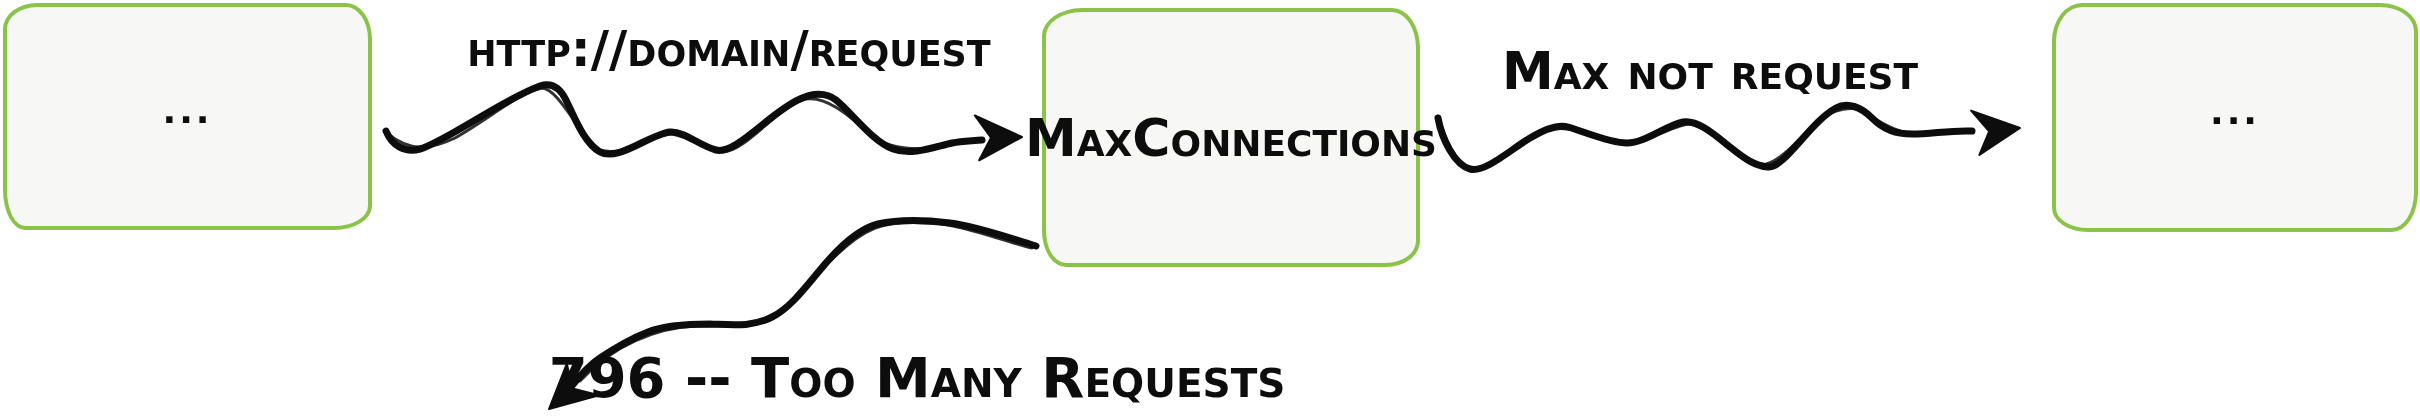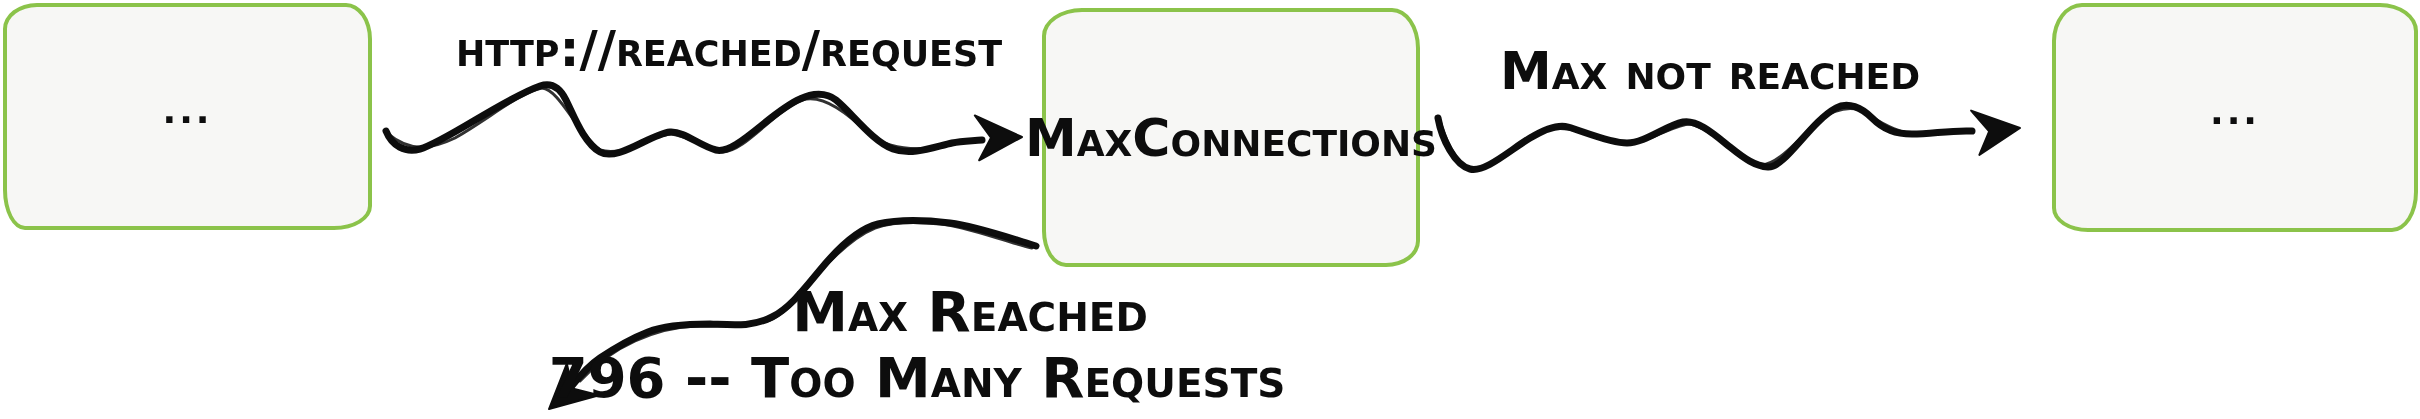--- a/index.html
+++ b/index.html
@@ -140,18 +140,17 @@
   </div>
 
   <div class="node node-center">
     <span class="node-label">MaxConnections</span>
   </div>
 
   <div class="node node-right">
     <span class="dots">...</span>
   </div>
 
-  <div class="edge-label lbl-request">http://reached/request</div>
-  <div class="edge-label lbl-not-reached">Max not reached</div>
-  <div class="edge-label lbl-max-reached">Max Reached</div>
+  <div class="edge-label lbl-request">http://domain/request</div>
+  <div class="edge-label lbl-not-reached">Max not request</div>
   <div class="edge-label lbl-429">796 -- Too Many Requests</div>
 
 </div>
 
 </body></html>

